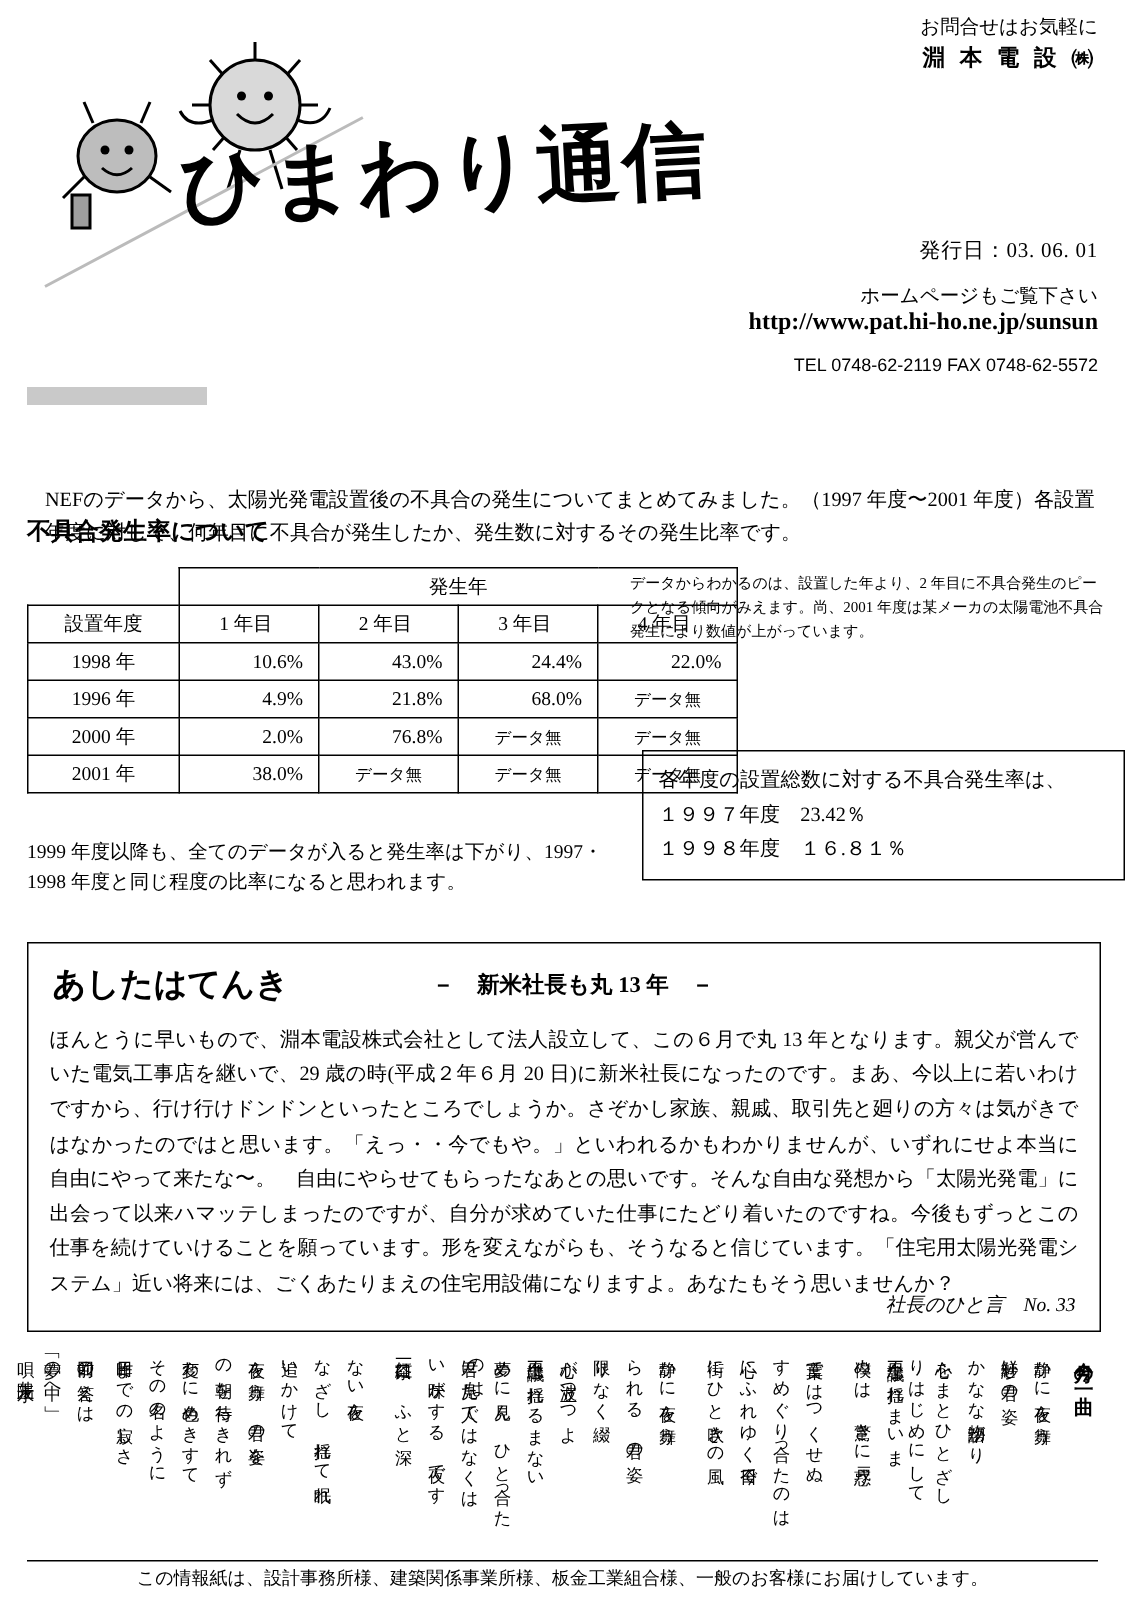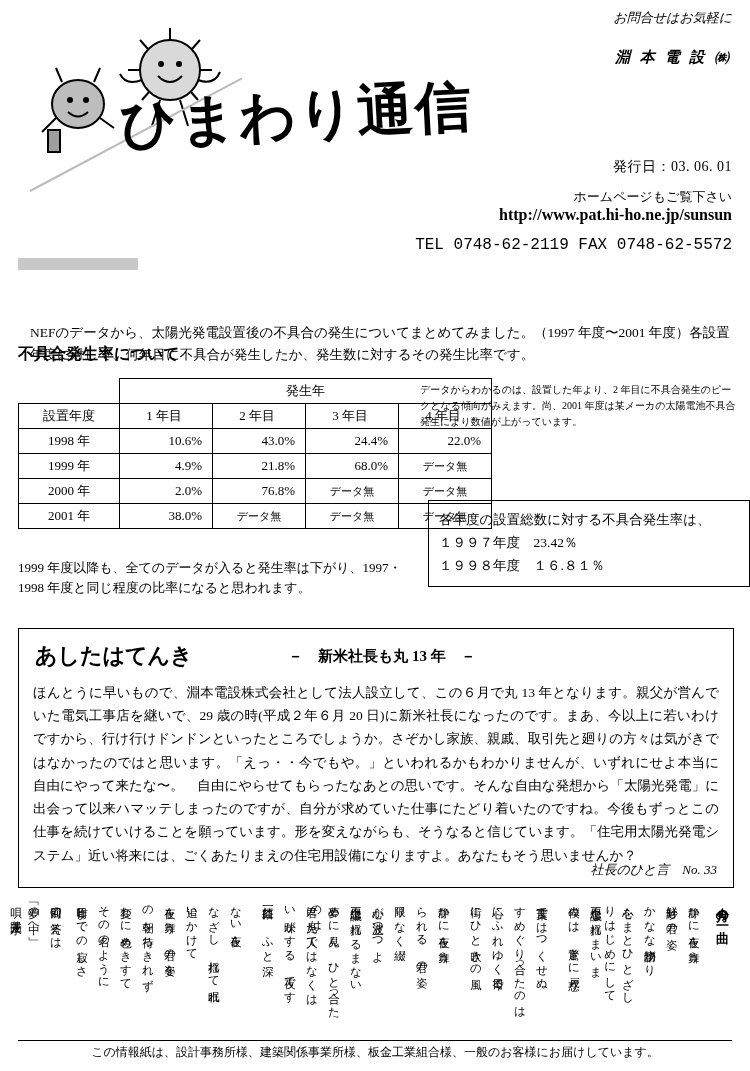--- a/index.html
+++ b/index.html
@@ -9,43 +9,43 @@
     font-family:"Liberation Serif","DejaVu Serif",serif;
     color:#000;
     position:relative;
     overflow:hidden;
   }
   .page{position:relative;width:750px;height:1071px;}
 
   
   .hdr-contact{
     position:absolute;right:18px;top:8px;text-align:right;
-    font-size:13px;line-height:1.5;font-style:italic;
-  }
-  .hdr-contact .co{font-size:15px;letter-spacing:3px;font-weight:bold;margin-top:18px;}
+    font-size:13px;line-height:1.5;
+  }
+  .hdr-contact .co{font-size:15px;letter-spacing:3px;font-weight:bold;}
   .masthead{
     position:absolute;left:120px;top:78px;
     font-size:56px;font-weight:bold;letter-spacing:2px;
     font-family:"DejaVu Sans","Liberation Sans",sans-serif;
     transform:rotate(-3deg);
     white-space:nowrap;
   }
   .issue-date{
     position:absolute;right:18px;top:158px;font-size:14px;letter-spacing:0.5px;
   }
   .hp-line{
     position:absolute;right:18px;top:188px;text-align:right;font-size:13px;
   }
   .hp-url{
     position:absolute;right:18px;top:206px;text-align:right;
     font-size:16px;font-weight:bold;
   }
   .tel-line{
-    position:absolute;right:18px;top:236px;text-align:right;font-size:16px;
-    font-family:Liberation Mono, monospace;
+    position:absolute;right:18px;top:236px;text-align:right;font-size:12px;
+    font-family:Liberation Sans, sans-serif;
   }
 
   
   .doodle{position:absolute;left:18px;top:18px;width:230px;height:175px;}
   .diag{
     position:absolute;left:30px;top:190px;width:240px;height:2px;
     background:#bbb;transform:rotate(-28deg);transform-origin:left center;
   }
   .greybar{
     position:absolute;left:18px;top:258px;width:120px;height:12px;background:#c9c9c9;
@@ -195,21 +195,21 @@
       <td class="num" style="text-align:center">4 年目</td>
     </tr>
     <tr>
       <td class="lbl">1998 年</td>
       <td class="num">10.6%</td>
       <td class="num">43.0%</td>
       <td class="num">24.4%</td>
       <td class="num">22.0%</td>
     </tr>
     <tr>
-      <td class="lbl">1999 年</td>
+      <td class="lbl">1996 年</td>
       <td class="num">4.9%</td>
       <td class="num">21.8%</td>
       <td class="num">68.0%</td>
       <td class="none">データ無</td>
     </tr>
     <tr>
       <td class="lbl">2000 年</td>
       <td class="num">2.0%</td>
       <td class="num">76.8%</td>
       <td class="none">データ無</td>

